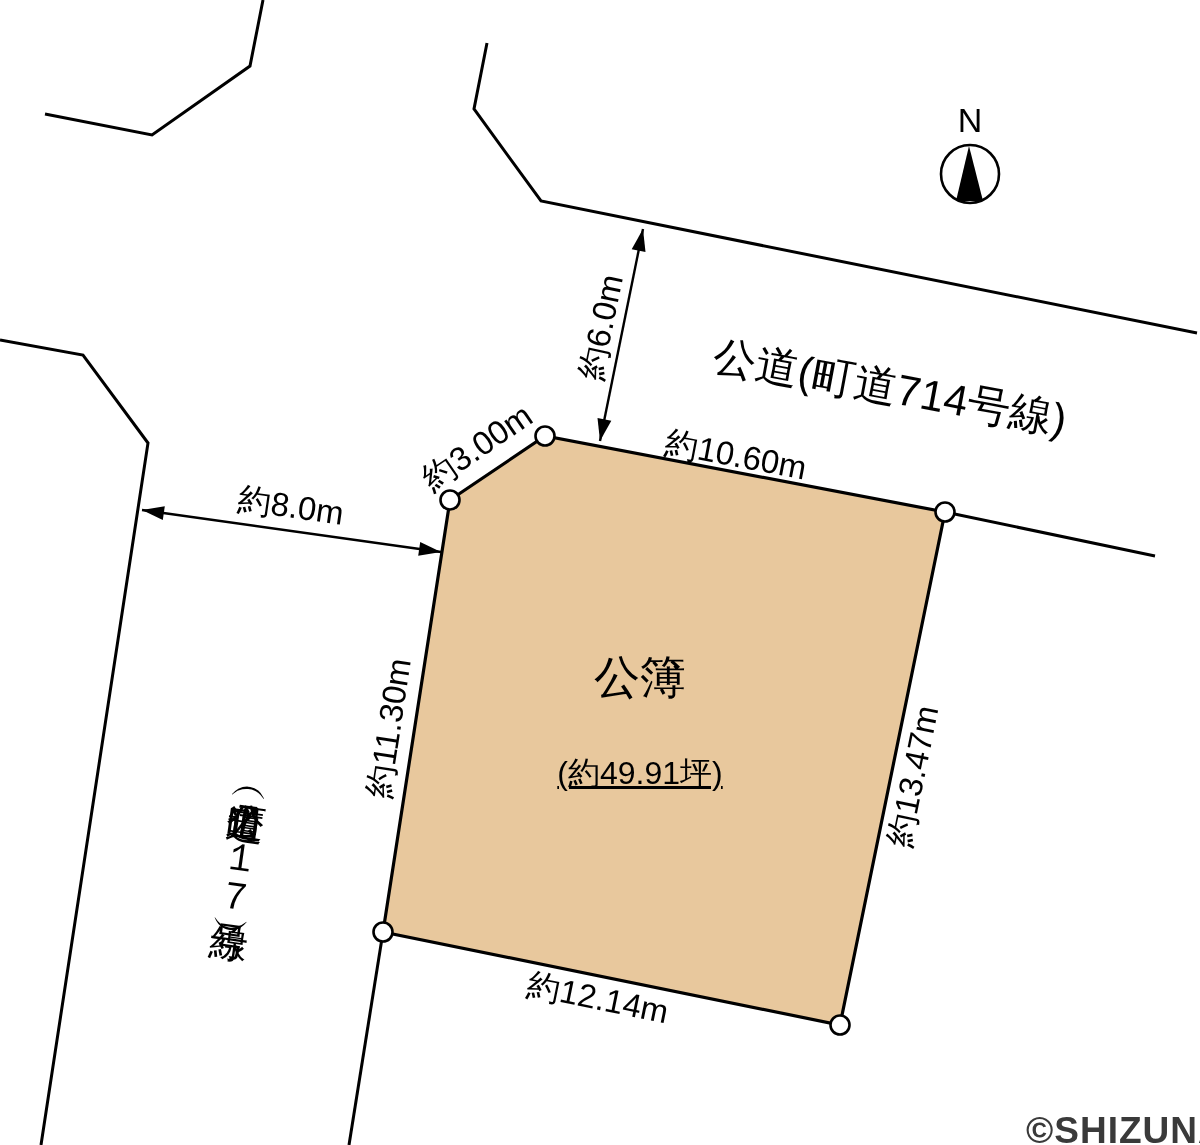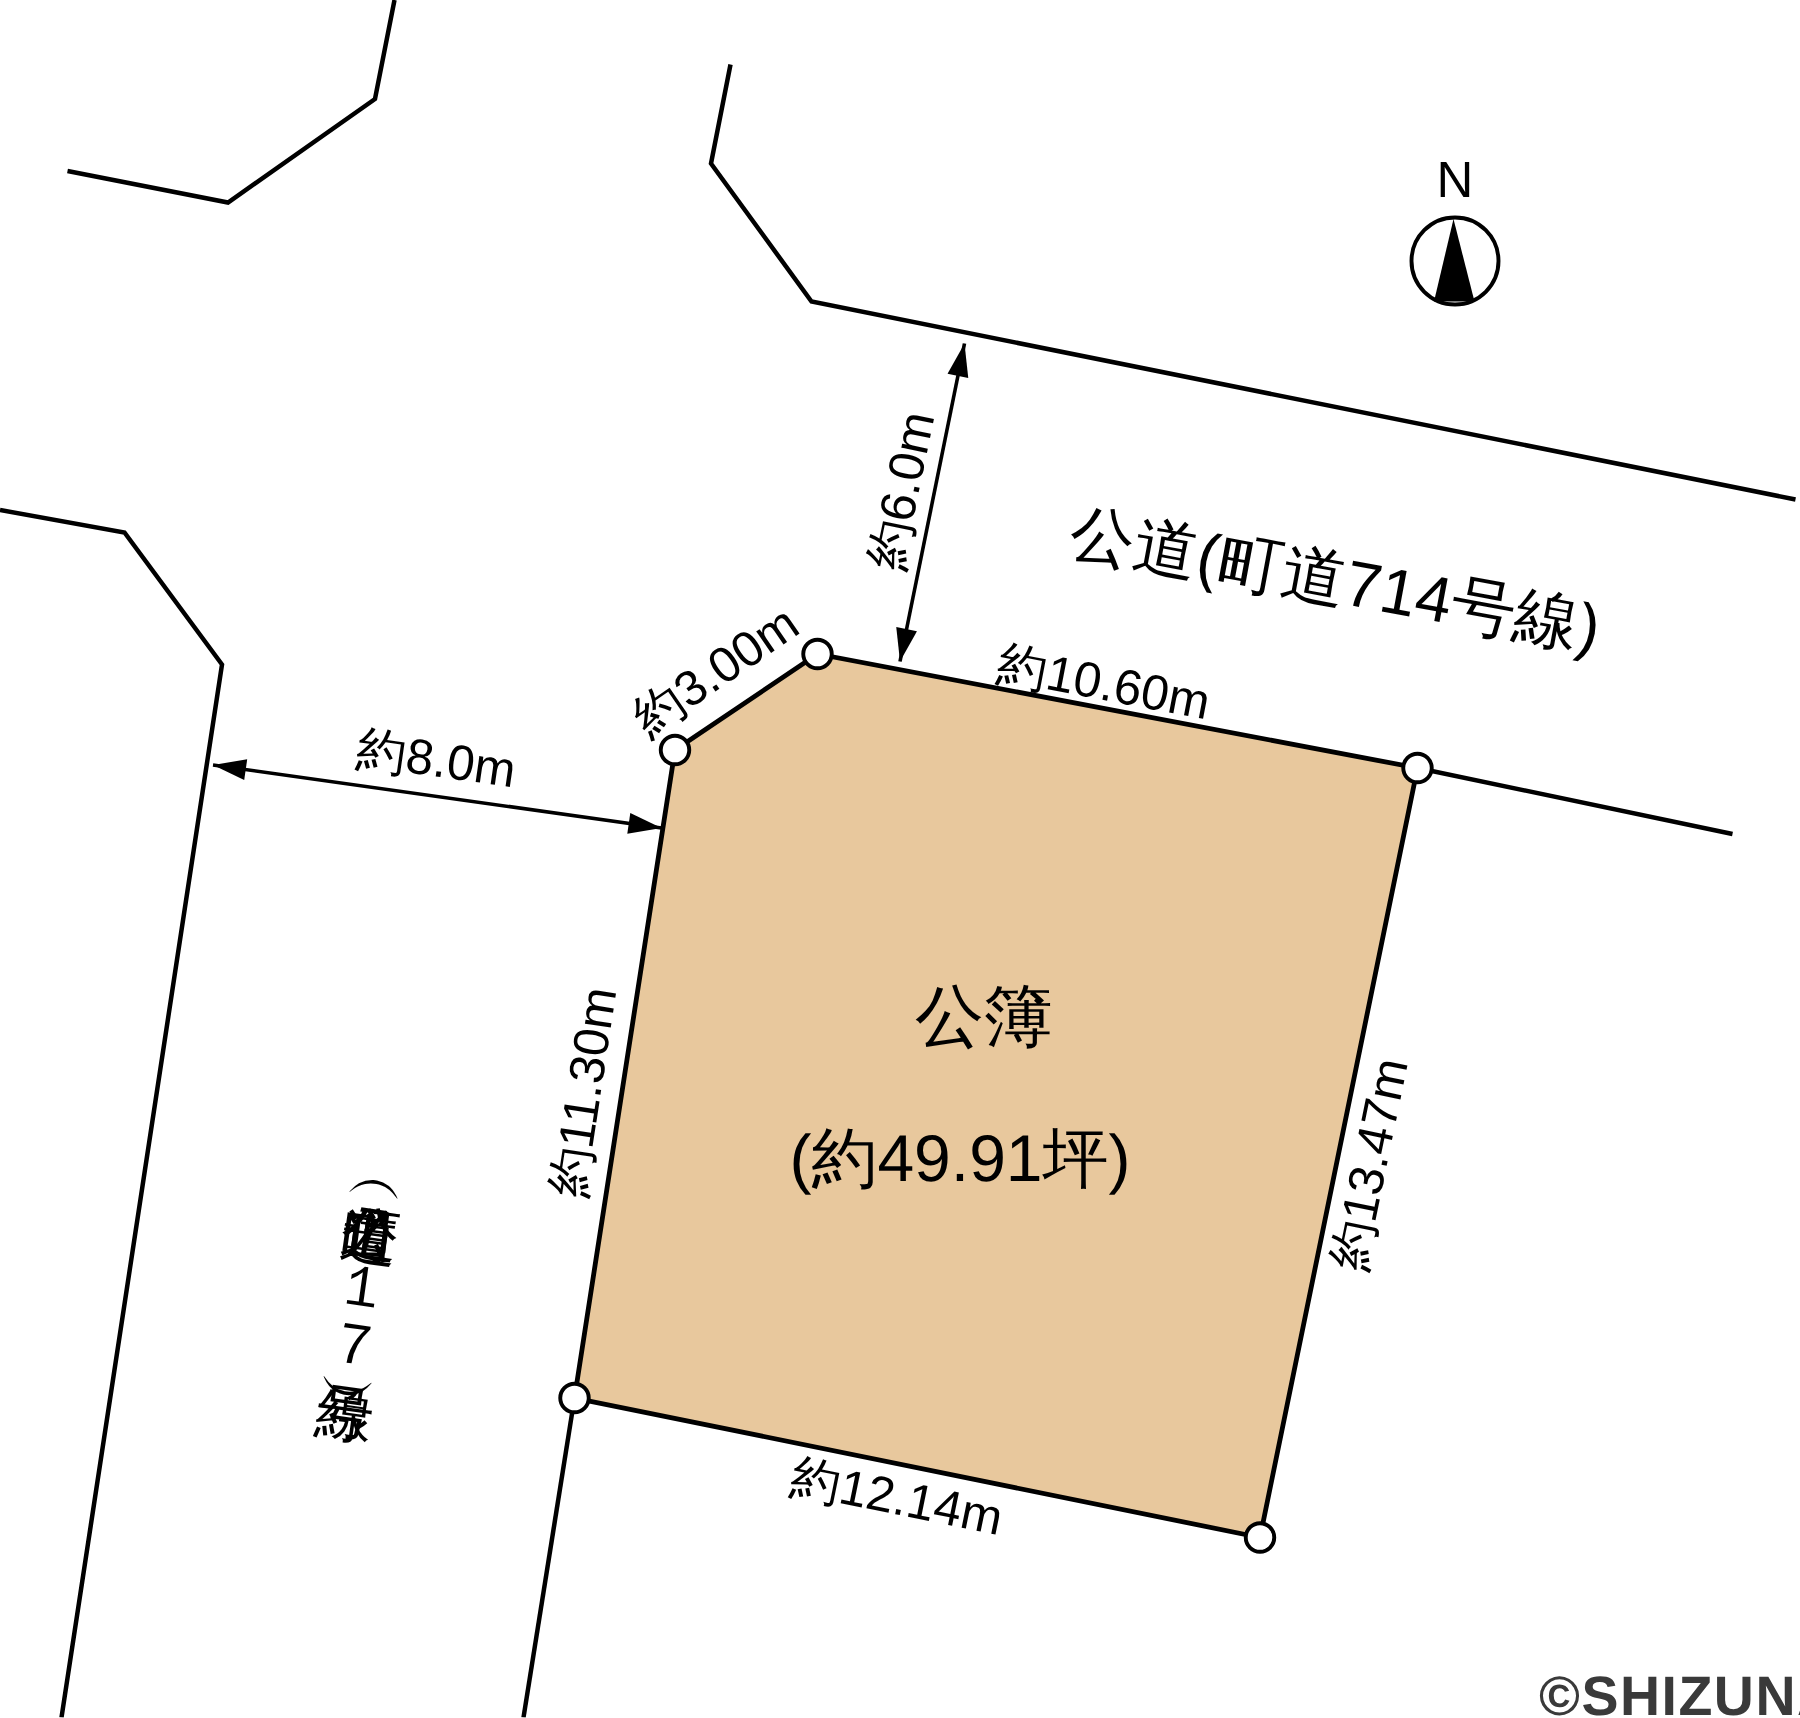--- a/index.html
+++ b/index.html
@@ -30,21 +30,21 @@
   .dim { font-size: 33px; }
   .road-label { font-size: 43px; }
   .road-label-vertical {
     font-size: 38px;
     writing-mode: vertical-rl;
     text-orientation: mixed;
     letter-spacing: 1px;
   }
   .parcel-line1 { font-size: 46px; }
   .parcel-line2 { font-size: 48px; }
-  .parcel-line3 { font-size: 44px; }
+  .parcel-line3 { font-size: 32px; text-decoration: underline; }
   .compass-n { font-size: 34px; }
   .watermark {
     font-size: 37px;
     font-weight: 700;
     color: #3a3a3a;
     letter-spacing: 1px;
   }
 </style>
 </head>
 <body>
@@ -84,21 +84,21 @@
       <polygon points="969,146 956,201 983,201" fill="#000"></polygon>
     </g>
   </svg>
 
   <div class="label compass-n" style="left:970px; top:120px; transform:translate(-50%,-50%);">N</div>
 
   <div class="label road-label" style="left:890px; top:388px; transform:translate(-50%,-50%) rotate(10.5deg);">公道(町道714号線)</div>
 
   <div class="label road-label-vertical" style="left:244px; top:836px; transform:translate(-50%,-50%) rotate(8deg);">公道（町道７１７号線）</div>
 
-  <div class="label parcel-line1" style="left:656px; top:677px; transform:translate(-50%,-50%);text-align:right;">公簿</div>
+  <div class="label parcel-line1" style="left:640px; top:677px; transform:translate(-50%,-50%);text-align:right;">公簿</div>
   <div class="label parcel-line3" style="left:640px; top:773px; transform:translate(-50%,-50%);">(約49.91坪)</div>
 
   <div class="label dim" style="left:477px; top:447px; transform:translate(-50%,-50%) rotate(-34.5deg);">約3.00m</div>
   <div class="label dim" style="left:736px; top:455px; transform:translate(-50%,-50%) rotate(10.8deg);">約10.60m</div>
   <div class="label dim" style="left:389px; top:728px; transform:translate(-50%,-50%) rotate(-81.3deg);">約11.30m</div>
   <div class="label dim" style="left:913px; top:776px; transform:translate(-50%,-50%) rotate(-78.4deg);">約13.47m</div>
   <div class="label dim" style="left:598px; top:998px; transform:translate(-50%,-50%) rotate(11.5deg);">約12.14m</div>
   <div class="label dim" style="left:291px; top:506px; transform:translate(-50%,-50%) rotate(8.2deg);">約8.0m</div>
   <div class="label dim" style="left:601px; top:327px; transform:translate(-50%,-50%) rotate(-78.3deg);">約6.0m</div>
 

